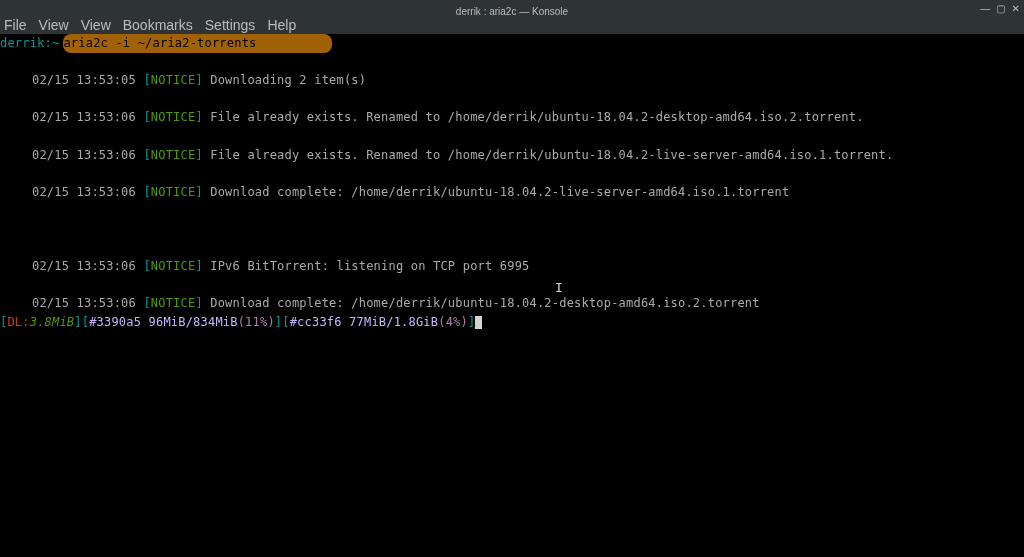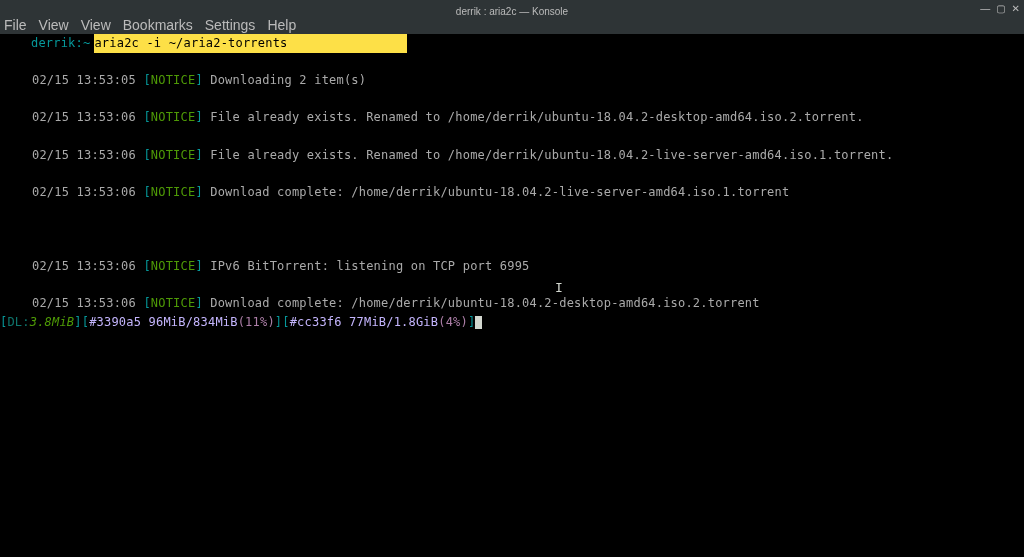--- a/index.html
+++ b/index.html
@@ -55,49 +55,49 @@
     .menubar span {
       cursor: default;
     }
     .terminal {
       padding: 0;
       line-height: 1.55;
       letter-spacing: 0.2px;
     }
     .prompt-line {
       display: flex;
-      margin-left: 31px;
     }
     .prompt-user {
       color: #06989a;
     }
     .prompt-dollar {
       color: #aaa;
       margin-right: 4px;
     }
     .cmd-sel {
-      background: #fde047;
+      background: #a16207;
       color: #000;
-      padding-right: 120px;
+      padding-right: 76px;
+      border-radius: 8px;
     }
     .ts {
       color: #aaa;
       margin-left: 32px;
     }
     .bracket {
       color: #06989a;
     }
     .notice {
       color: #4e9a06;
     }
     .msg {
       color: #aaa;
     }
     .dl-label {
-      color: #0f766e;
+      color: #c2410c;
     }
     .dl-val {
       color: #4e9a06;
       font-style: italic;
     }
     .gid {
       color: #c4b5fd;
     }
     .pct {
       color: #ad7fa8;

